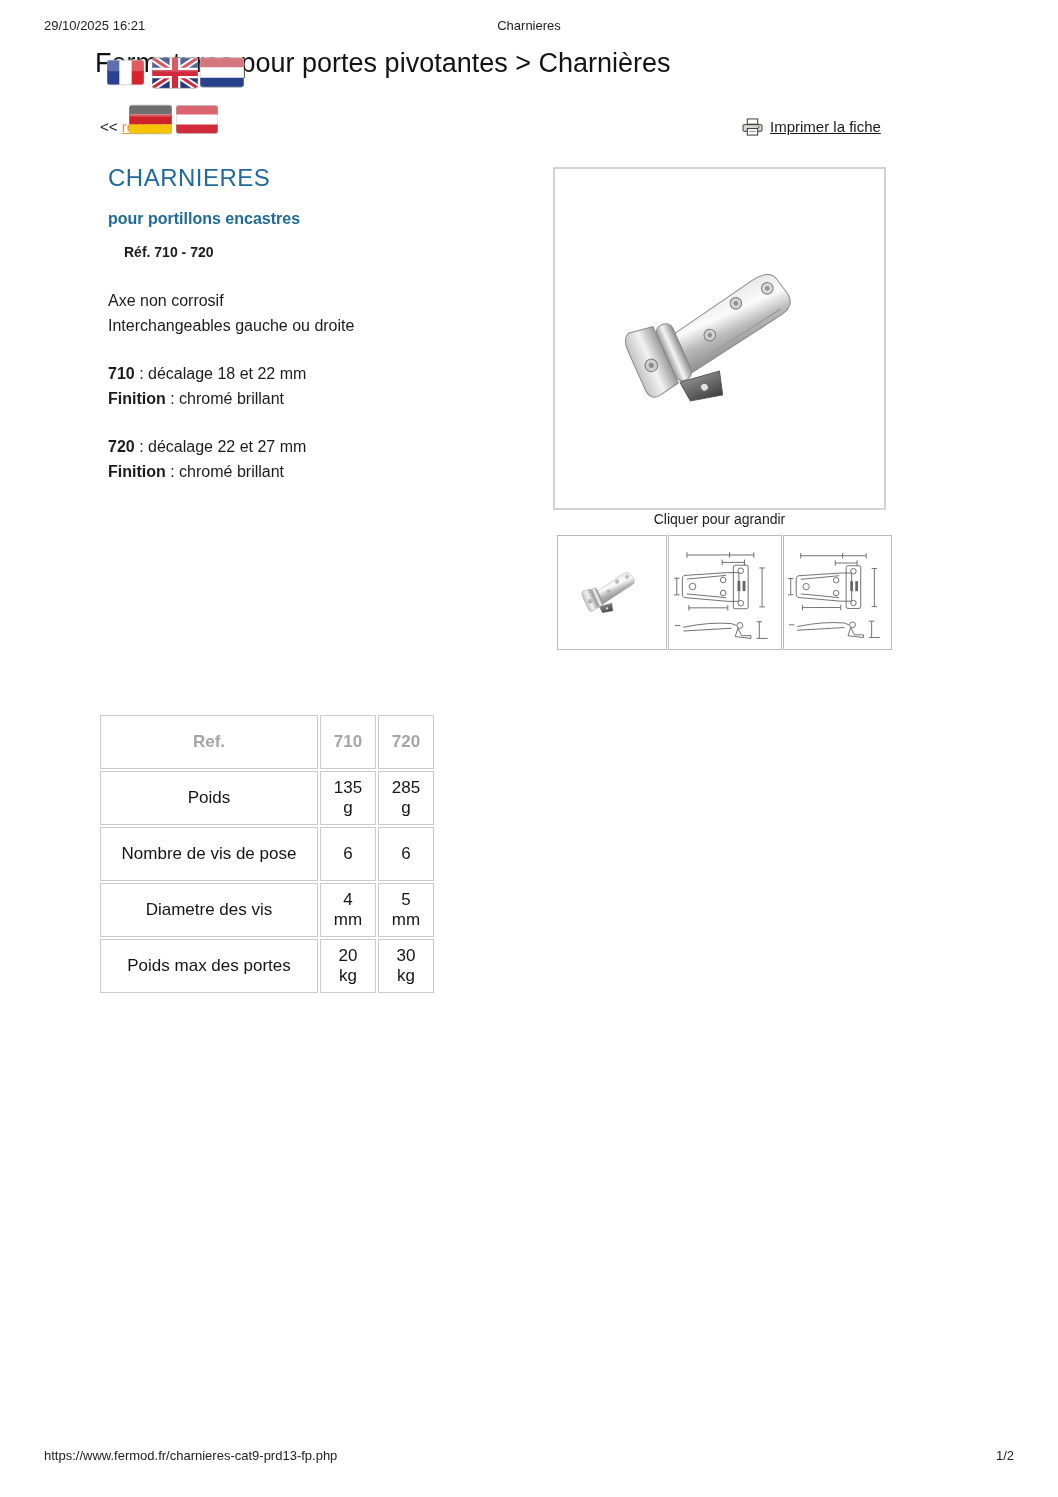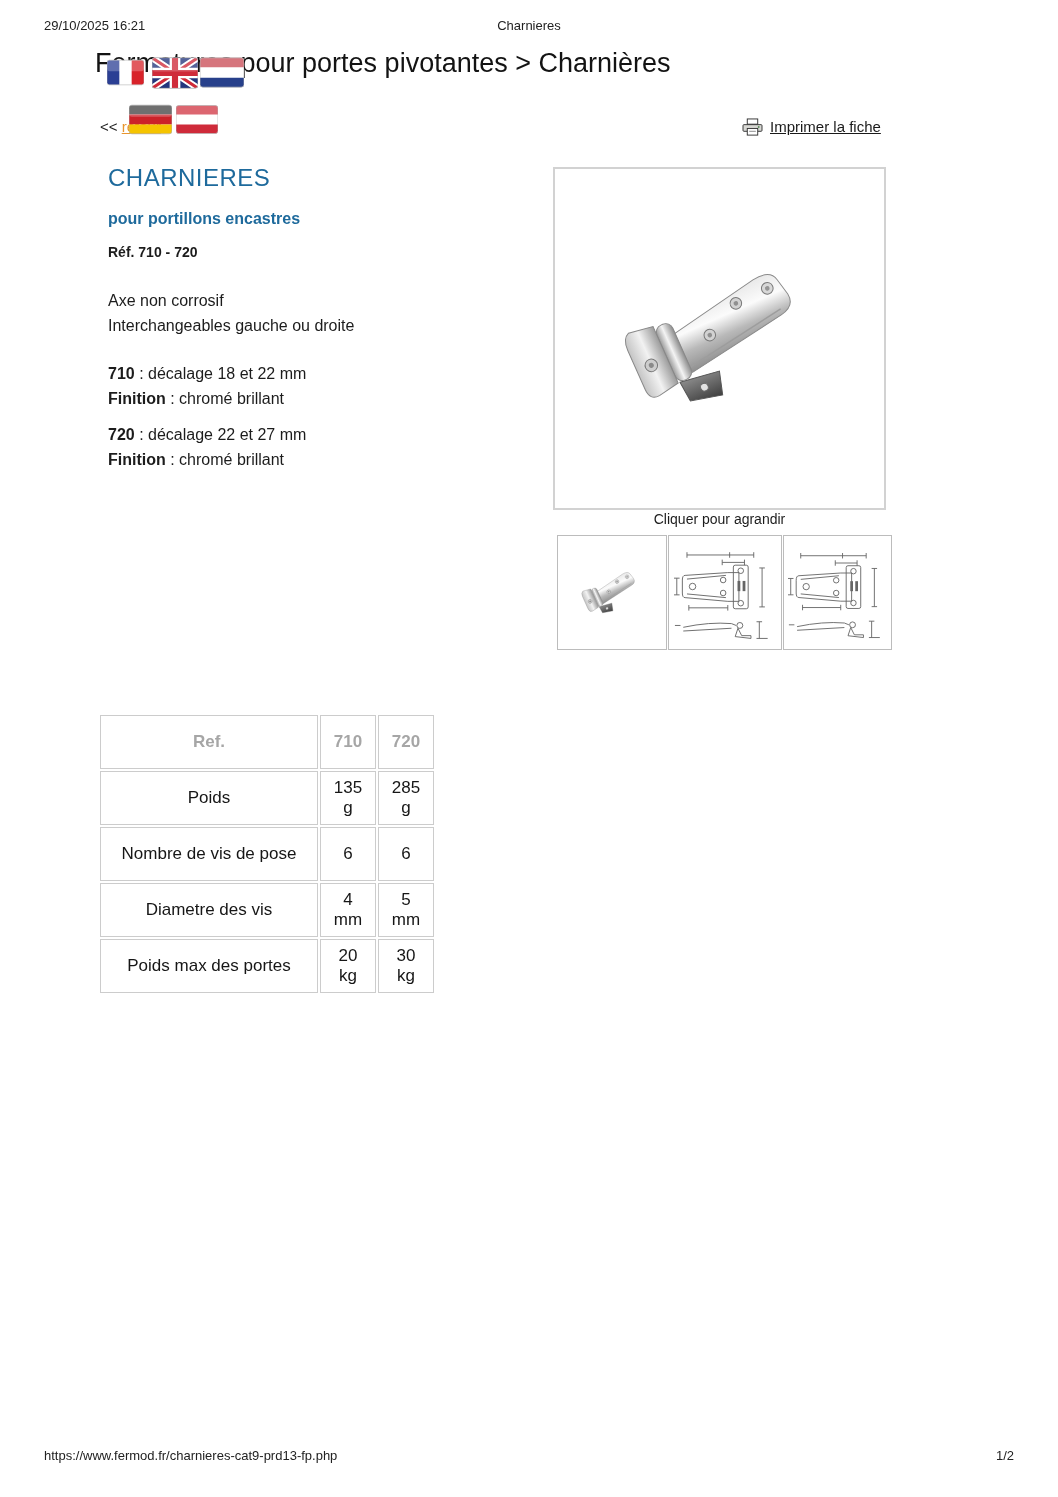--- a/index.html
+++ b/index.html
@@ -9,21 +9,21 @@
   .print-meta{font-size:13px;color:#222;}
   .main-heading{position:absolute;left:95px;top:48px;font-size:27px;color:#131313;white-space:nowrap;z-index:1;}
   .flag{position:absolute;z-index:3;}
   .flag svg{display:block;width:100%;height:100%;}
   .back-line{position:absolute;left:100px;top:118px;font-size:15px;z-index:2;text-decoration:none;color:#222;}
   .back-line .retour{color:#e8952f;text-decoration:underline;}
   .print-link-wrap{position:absolute;left:742px;top:118px;display:flex;align-items:flex-start;gap:7px;z-index:2;}
   .print-link{font-size:15px;color:#1a1a1a;text-decoration:underline;cursor:pointer;}
   .product-title{position:absolute;left:108px;top:164px;font-size:24px;letter-spacing:0.5px;}
   .product-subtitle{position:absolute;left:108px;top:210px;font-size:16px;font-weight:bold;}
-  .ref-line{position:absolute;left:108px;top:244px;font-size:14px;font-weight:bold;color:#1c1c1c;}
+  .ref-line{position:absolute;left:124px;top:244px;font-size:14px;font-weight:bold;color:#1c1c1c;}
   .desc{position:absolute;left:108px;font-size:16px;line-height:25px;color:#1c1c1c;}
   .main-image-box{position:absolute;left:553px;top:167px;width:329px;height:339px;
                   border:2px solid #d2d2d2;background:#fff;display:flex;align-items:center;justify-content:center;cursor:pointer;}
   .caption{position:absolute;left:553px;top:511px;width:333px;text-align:center;font-size:14px;color:#1c1c1c;}
   .thumb{position:absolute;top:535px;height:113px;border:1px solid #bcbcbc;background:#fff;
          display:flex;align-items:center;justify-content:center;cursor:pointer;}
   .spec-table{position:absolute;left:98px;top:713px;border-collapse:separate;border-spacing:2px;font-size:17px;color:#161616;}
   .spec-table td{border:1px solid #cccccc;height:36px;padding:8px 10px;background:#fff;}
   .spec-table td.lbl{width:196px;font-weight:normal;text-align:center;}
   .spec-table td.val{width:38px;text-align:center;padding:0 8px;}
@@ -198,21 +198,21 @@
   <div class="desc" style="top:288px">
     <div>Axe non corrosif</div>
     <div>Interchangeables gauche ou droite</div>
   </div>
 
   <div class="desc" style="top:361px">
     <div><b>710</b><span> : décalage 18 et 22 mm</span></div>
     <div><b>Finition</b><span> : chromé brillant</span></div>
   </div>
 
-  <div class="desc" style="top:422px">
+  <div class="desc" style="top:434px">
     <div><b>720</b><span> : décalage 22 et 27 mm</span></div>
     <div><b>Finition</b><span> : chromé brillant</span></div>
   </div>
 
   <div class="main-image-box">
     <svg width="232" height="232">
         <use href="#hinge-photo"></use>
       </svg>
   </div>
   <div class="caption">Cliquer pour agrandir</div>

